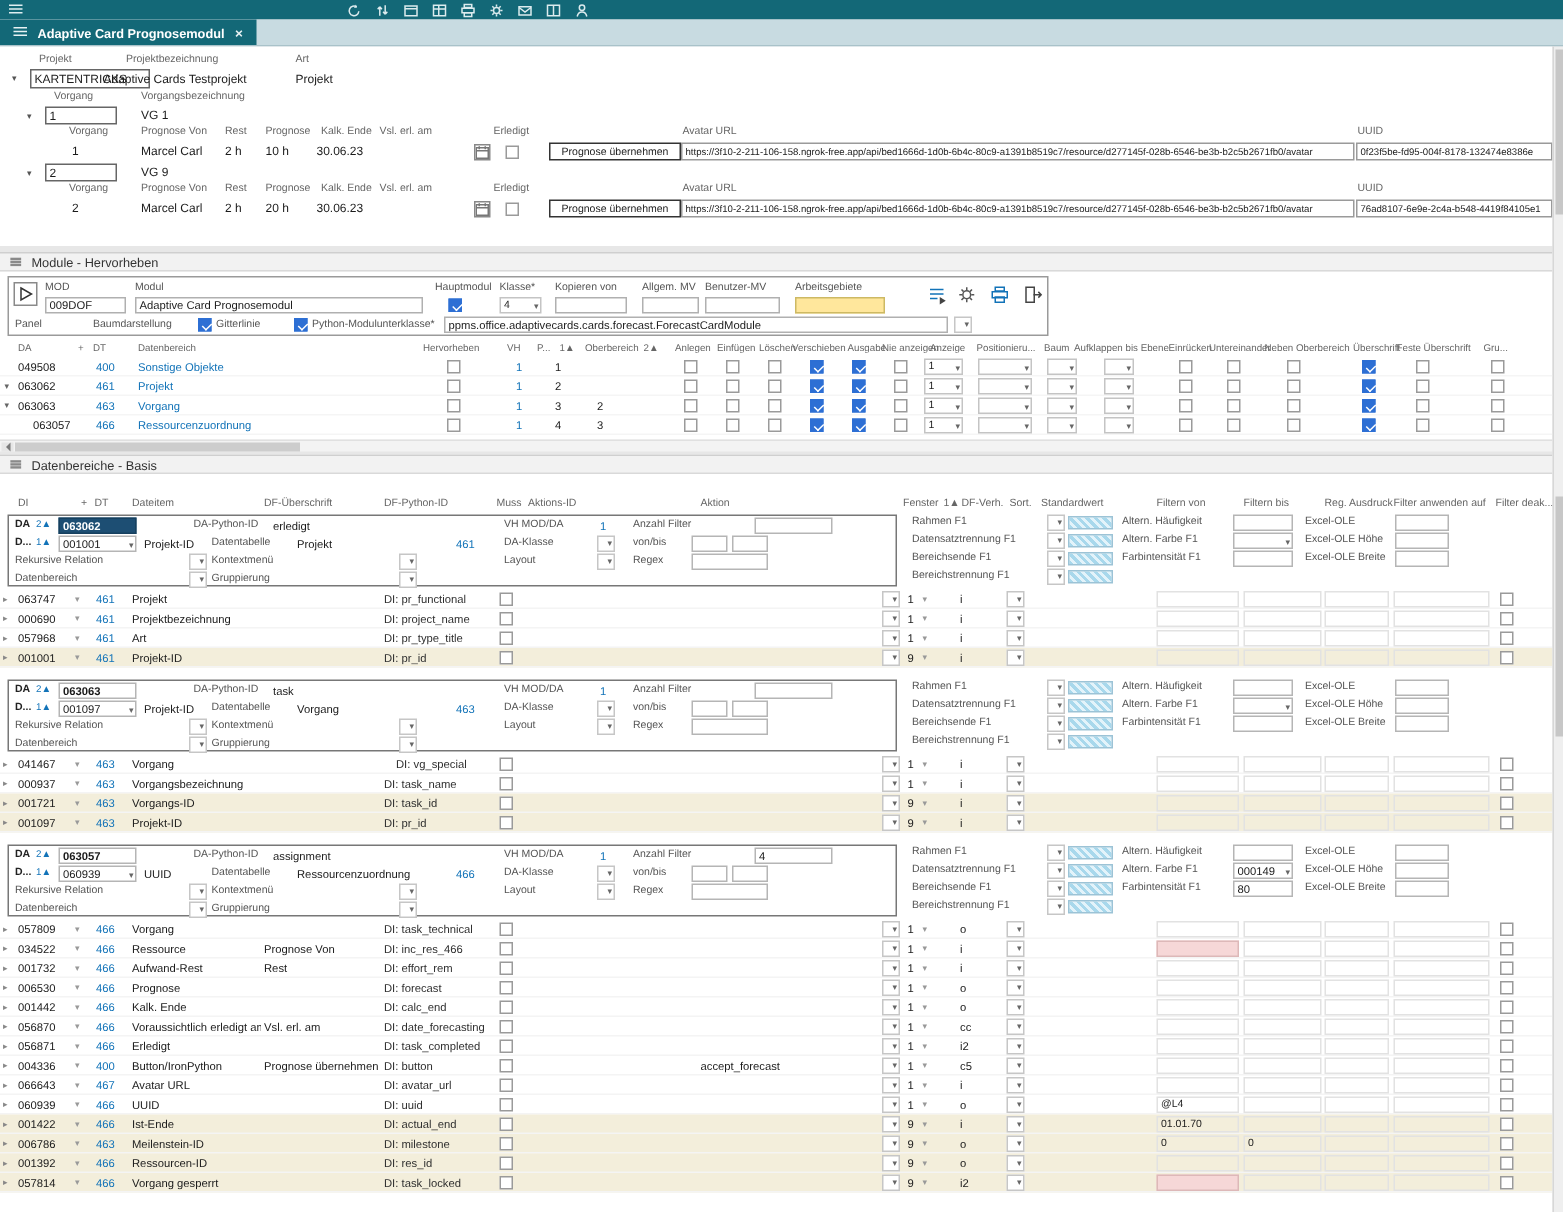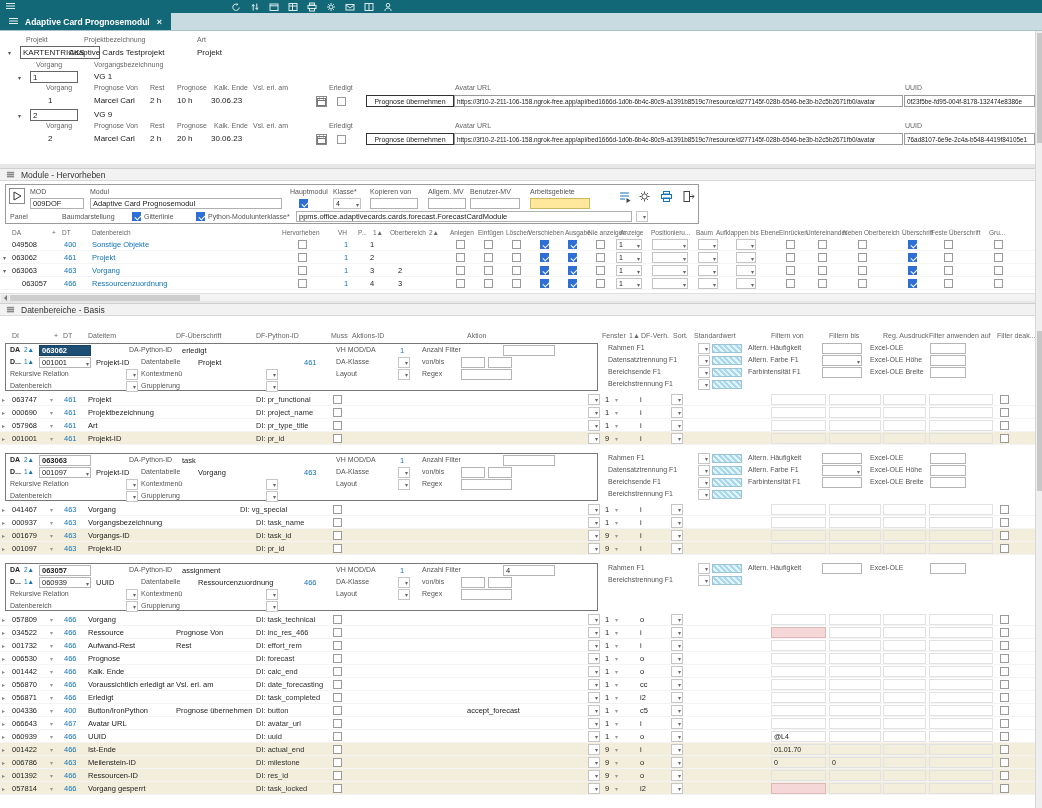--- a/index.html
+++ b/index.html
@@ -743,21 +743,21 @@
       </div>
     </div>
     <div class="p3rows">
   <div class="p3row">
     <span class="rexp" style="left:2px">▸</span>
     <span class="rc" style="left:12px">041467</span>
     <span class="rarr" style="left:50px">▾</span>
     <span class="rc blue" style="left:64px">463</span>
     <span class="rc clip" style="left:88px;width:86px">Vorgang</span>
     <span class="rc clip" style="left:176px;width:78px"></span>
-    <span class="rc clip dim" style="left:240px;width:80px">DI: vg_special</span>
+    <span class="rc clip dim" style="left:264px;width:80px">DI: vg_special</span>
     <span class="cb" style="left:333px;top:2px"></span>
     <span class="rc" style="left:467px"></span>
     <span class="ddmini" style="left:588px;top:1px"></span>
     <span class="rc" style="left:605px">1</span>
     <span class="rarr" style="left:615px">▾</span>
     <span class="rc" style="left:640px">i</span>
     <span class="ddmini" style="left:671px;top:1px"></span>
     <span class="rc" style="left:696px"></span>
     <span class="rfld" style="left:771px;width:55px"></span>
     <span class="rfld" style="left:829px;width:52px"></span>
@@ -784,21 +784,21 @@
     <span class="rc" style="left:696px"></span>
     <span class="rfld" style="left:771px;width:55px"></span>
     <span class="rfld" style="left:829px;width:52px"></span>
     <span class="rfld" style="left:883px;width:43px"></span>
     <span class="rfld" style="left:929px;width:64px"></span>
     <span class="cb" style="left:1000px;top:2px"></span>
   </div>
 
   <div class="p3row on">
     <span class="rexp" style="left:2px">▸</span>
-    <span class="rc" style="left:12px">001679</span>
+    <span class="rc" style="left:12px">001721</span>
     <span class="rarr" style="left:50px">▾</span>
     <span class="rc blue" style="left:64px">463</span>
     <span class="rc clip" style="left:88px;width:86px">Vorgangs-ID</span>
     <span class="rc clip" style="left:176px;width:78px"></span>
     <span class="rc clip dim" style="left:256px;width:80px">DI: task_id</span>
     <span class="cb" style="left:333px;top:2px"></span>
     <span class="rc" style="left:467px"></span>
     <span class="ddmini" style="left:588px;top:1px"></span>
     <span class="rc" style="left:605px">9</span>
     <span class="rarr" style="left:615px">▾</span>
@@ -886,20 +886,38 @@
         <div class="drr">
           <span class="blab" style="left:608px">Rahmen F1</span>
           <span class="ddmini" style="left:698px"></span>
           <span class="hatch" style="left:712px"></span>
           <span class="blab" style="left:748px">Altern. Häufigkeit</span>
           <span class="bfld" style="left:822px;width:40px"></span>
           <span class="blab" style="left:870px">Excel-OLE</span>
           <span class="bfld" style="left:930px;width:36px"></span>
         </div>
         <div class="drr">
+          <span class="blab" style="left:608px">Datensatztrennung F1</span>
+          <span class="ddmini" style="left:698px"></span>
+          <span class="hatch" style="left:712px"></span>
+          <span class="blab" style="left:748px">Altern. Farbe F1</span>
+          <span class="bfld withdd" style="left:822px;width:40px">000149</span>
+          <span class="blab" style="left:870px">Excel-OLE Höhe</span>
+          <span class="bfld" style="left:930px;width:36px"></span>
+        </div>
+        <div class="drr">
+          <span class="blab" style="left:608px">Bereichsende F1</span>
+          <span class="ddmini" style="left:698px"></span>
+          <span class="hatch" style="left:712px"></span>
+          <span class="blab" style="left:748px">Farbintensität F1</span>
+          <span class="bfld" style="left:822px;width:40px">80</span>
+          <span class="blab" style="left:870px">Excel-OLE Breite</span>
+          <span class="bfld" style="left:930px;width:36px"></span>
+        </div>
+        <div class="drr">
           <span class="blab" style="left:608px">Bereichstrennung F1</span>
           <span class="ddmini" style="left:698px"></span>
           <span class="hatch" style="left:712px"></span>
         </div>
       </div>
     </div>
     <div class="p3rows">
   <div class="p3row">
     <span class="rexp" style="left:2px">▸</span>
     <span class="rc" style="left:12px">057809</span>

